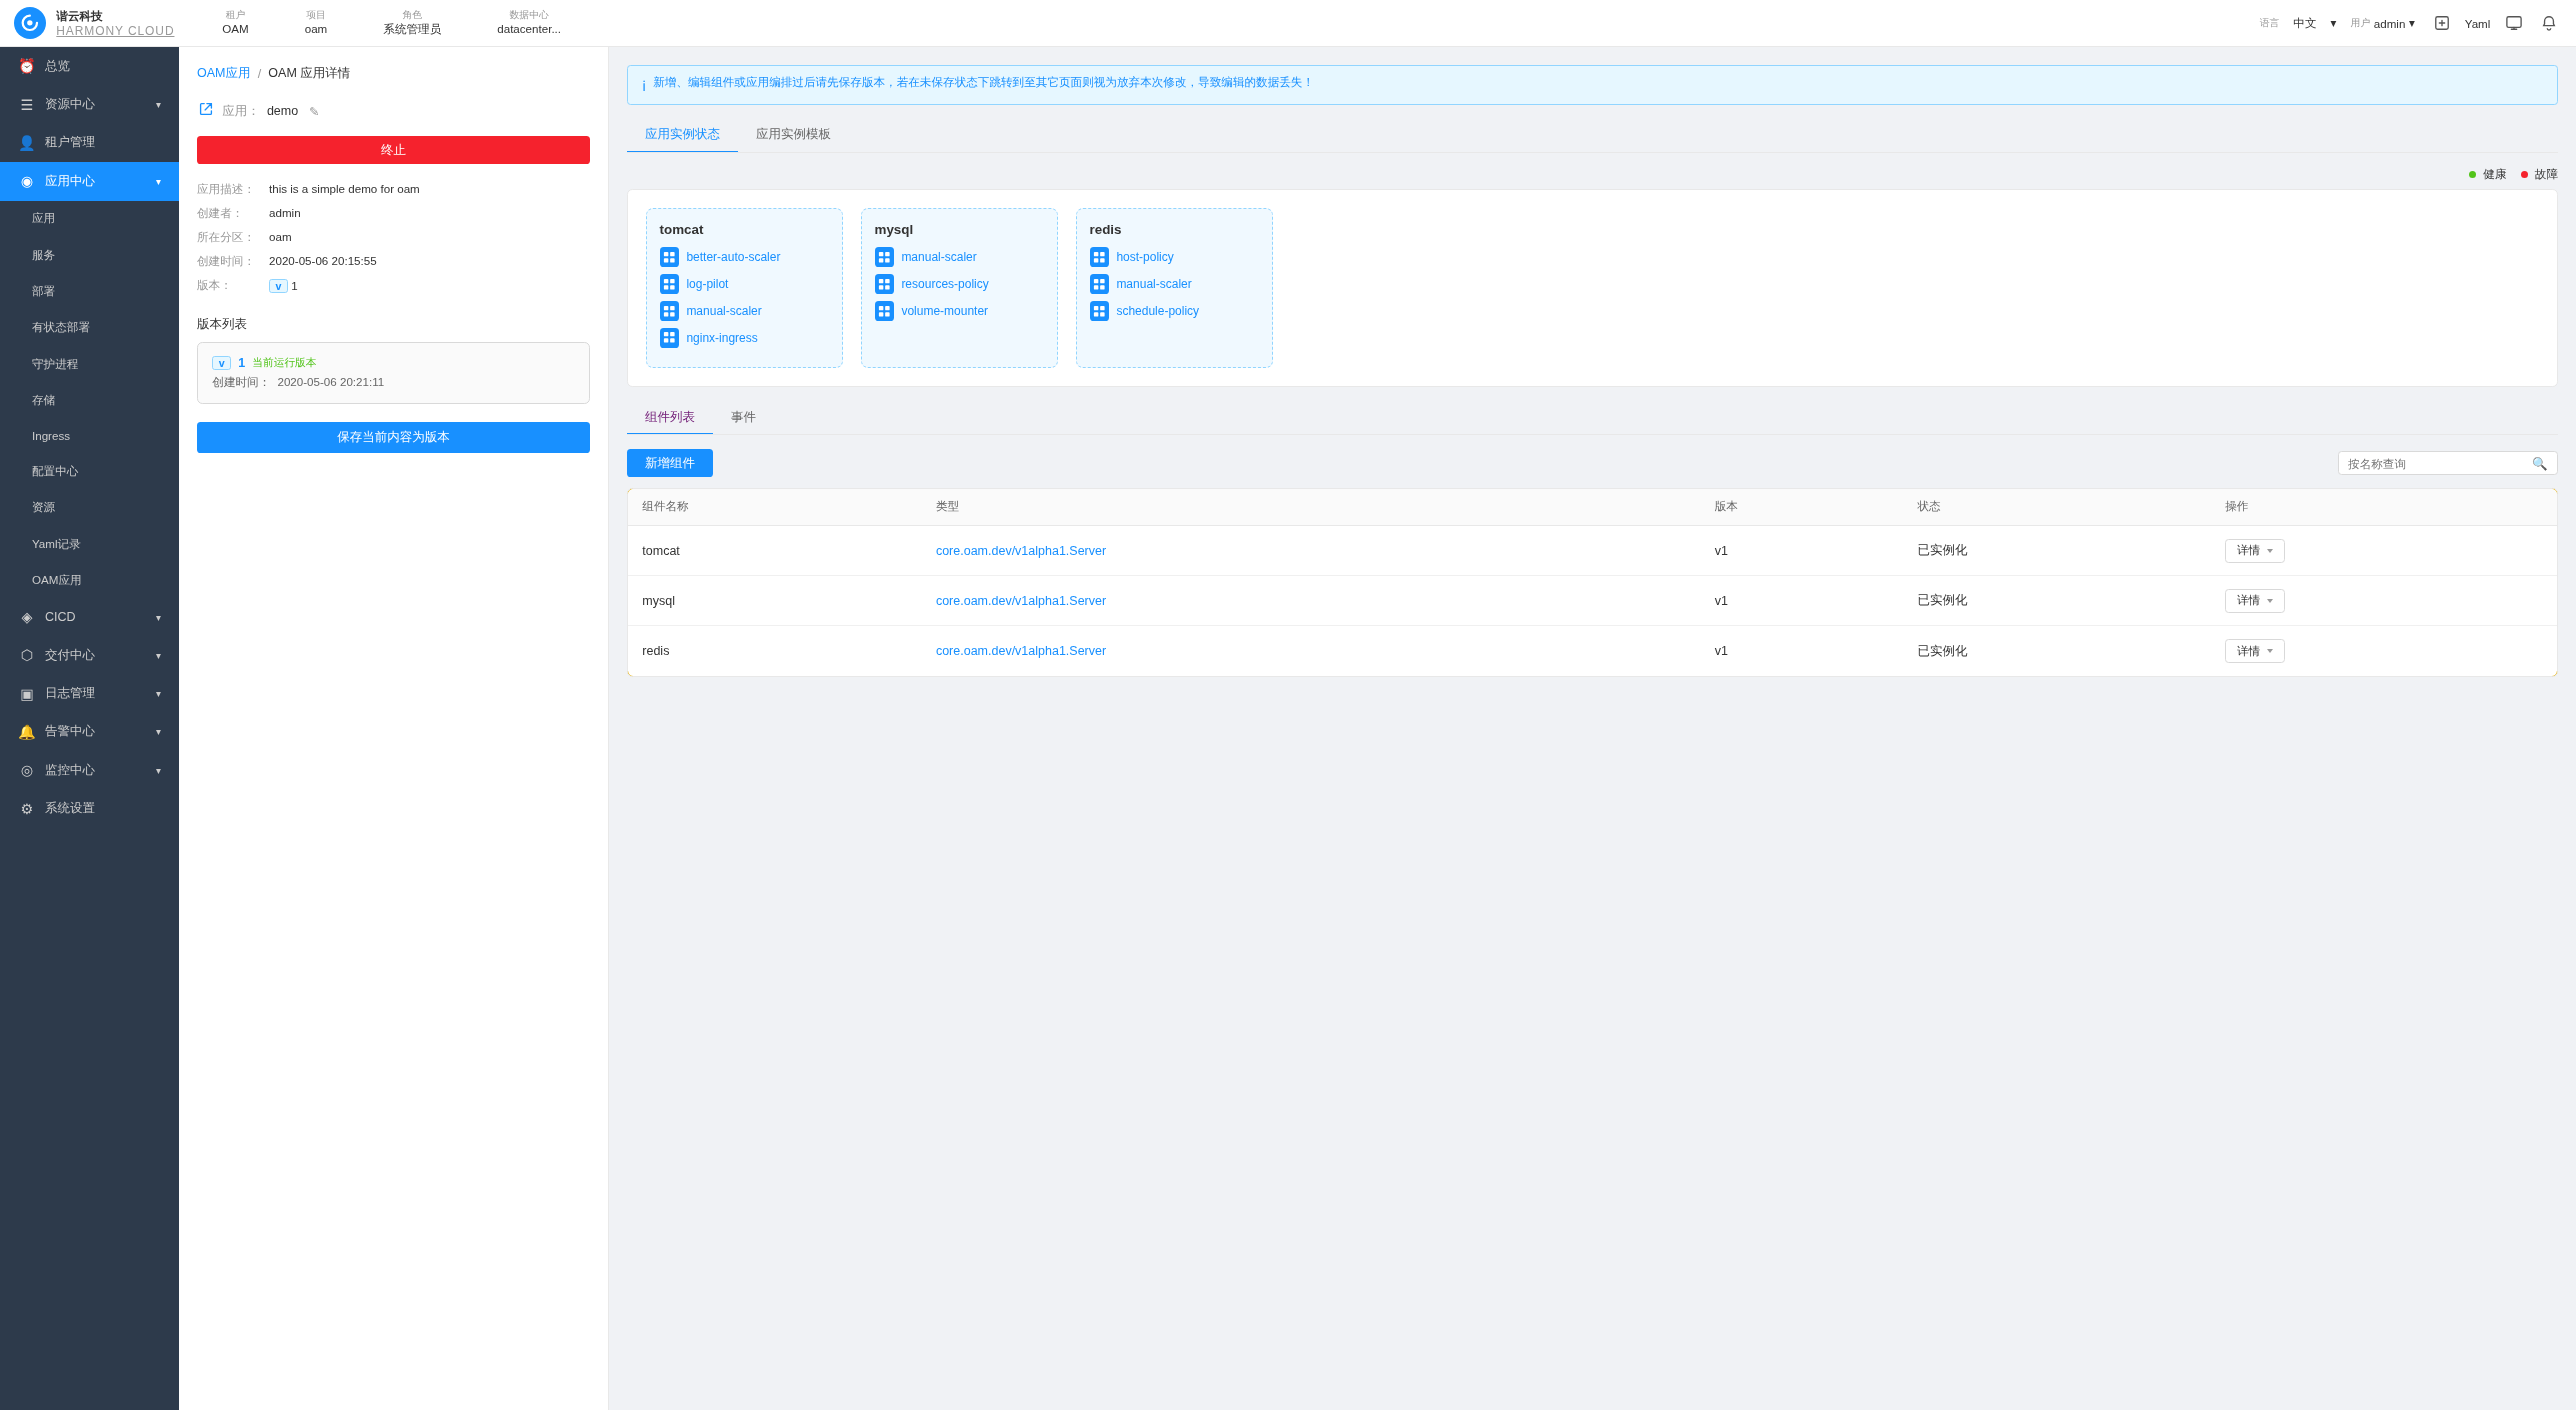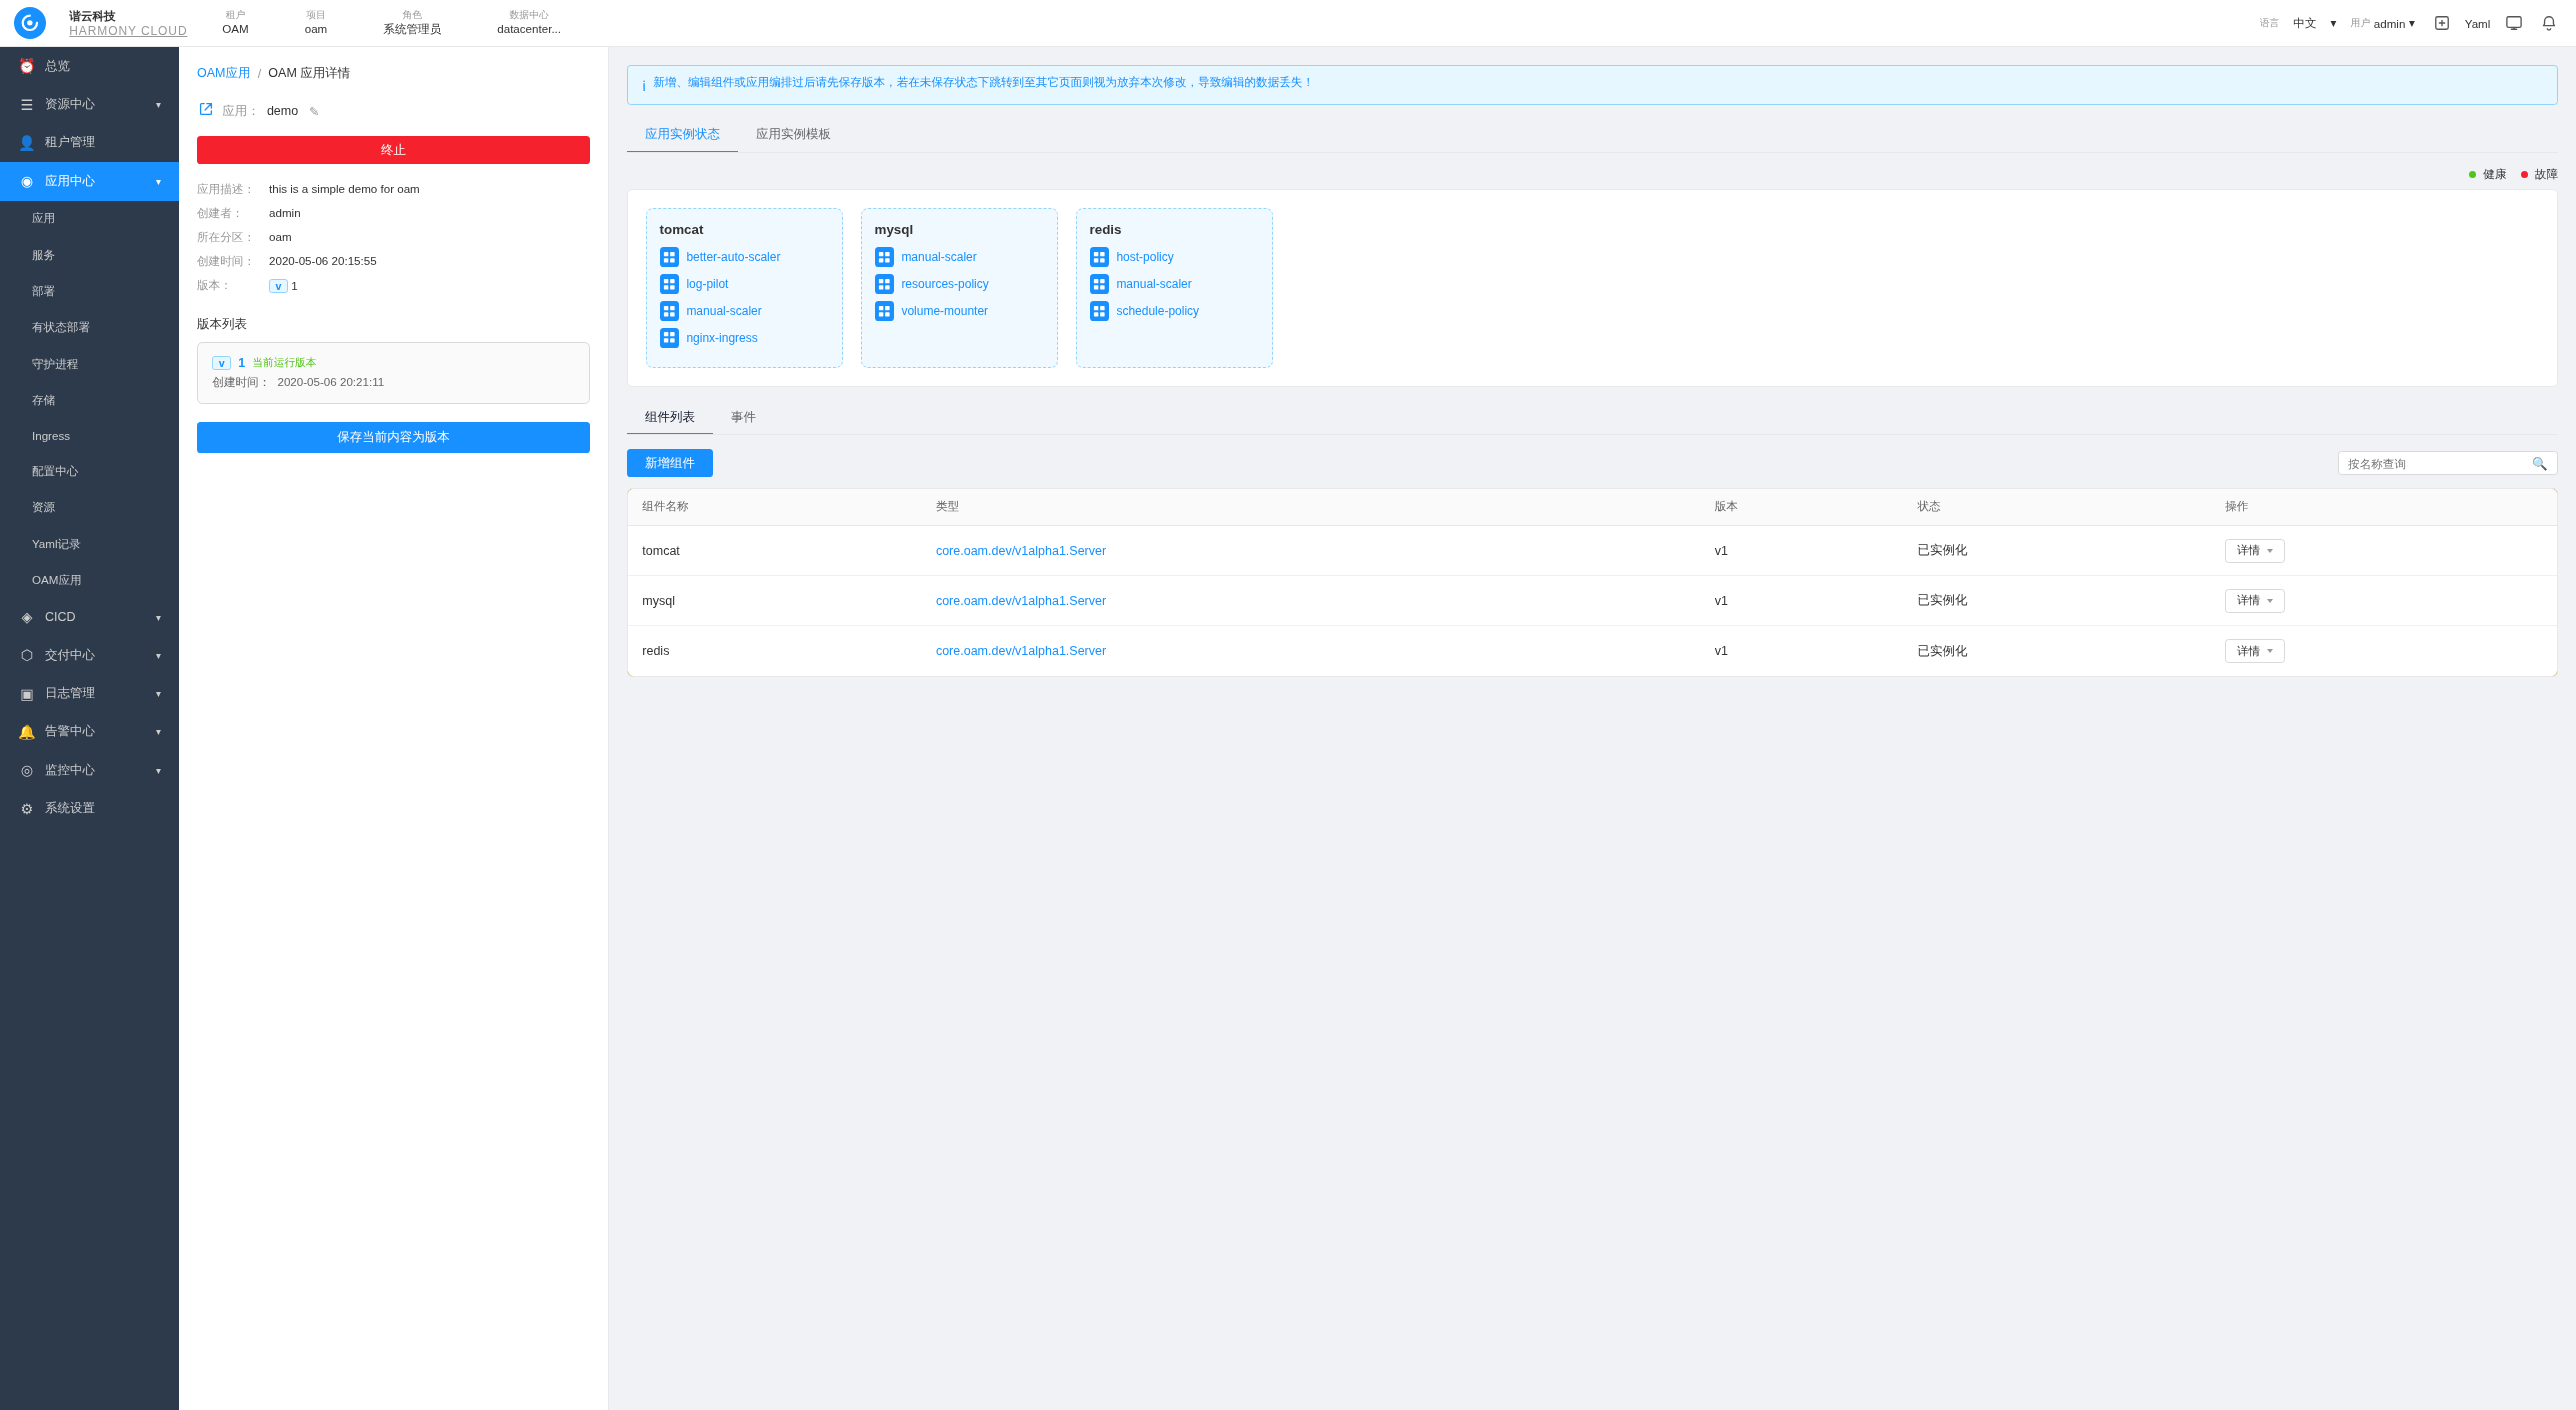--- a/index.html
+++ b/index.html
@@ -1,20 +1,20 @@
 <!DOCTYPE html>
 <html style="font-size:14.3px"><head>
   <meta charset="utf-8">
   <style>
     * { box-sizing: border-box; margin: 0; padding: 0; }
     body { font-family: 'PingFang SC', 'Microsoft YaHei', sans-serif; font-size: 12.5px; background: #f0f2f5; color: #333; display: flex; flex-direction: column; height: 100vh; overflow: hidden; }
 
     
     .topbar { display: flex; align-items: center; background: #fff; border-bottom: 0.9px solid #e8e8e8; height: 47px; padding: 0 14.3px; gap: 29px; flex-shrink: 0; }
-    .topbar-logo { display: flex; align-items: center; gap: 23px; width: 179px; }
+    .topbar-logo { display: flex; align-items: center; gap: 10px; width: 179px; }
     .logo-icon { width: 32px; height: 32px; background: #1890ff; border-radius: 50%; display: flex; align-items: center; justify-content: center; color: #fff; font-size: 16px; font-weight: bold; }
     .topbar-meta { display: flex; gap: 56px; flex: 1; }
     .topbar-group { display: flex; flex-direction: column; align-items: center; }
     .topbar-group-label { font-size: 9.8px; color: #999; }
     .topbar-group-value { font-size: 11.6px; color: #333; }
     .topbar-right { display: flex; align-items: center; gap: 14.3px; margin-left: auto; }
     .topbar-lang { display: flex; align-items: center; gap: 14px; font-size: 11.6px; color: #333; cursor: pointer; }
     .topbar-user { display: flex; align-items: center; gap: 3.6px; font-size: 11.6px; color: #333; cursor: pointer; }
     .topbar-icons { display: flex; gap: 10.7px; align-items: center; }
     .topbar-icon-btn { width: 25px; height: 25px; display: flex; align-items: center; justify-content: center; cursor: pointer; color: #555; font-size: 14.3px; }
@@ -76,21 +76,21 @@
     .topology-area { background: #fff; border: 0.9px solid #e8e8e8; border-radius: 5.4px; padding: 18px; margin-bottom: 14.3px; min-height: 179px; display: flex; gap: 18px; }
     .topo-node { border: 1.8px dashed #91d5ff; border-radius: 7.2px; padding: 12.5px; min-width: 197px; background: #f0f9ff; }
     .topo-node-title { font-size: 13.4px; font-weight: 600; color: #333; margin-bottom: 10.7px; }
     .topo-item { display: flex; align-items: center; gap: 7.2px; margin-bottom: 7.2px; font-size: 12px; color: #1890ff; }
     .topo-item-icon { width: 19.7px; height: 19.7px; background: #1890ff; border-radius: 3.6px; display: flex; align-items: center; justify-content: center; flex-shrink: 0; }
     .topo-item-icon svg { width: 12.5px; height: 12.5px; }
 
     
     .comp-tabs-row { display: flex; border-bottom: 0.9px solid #e8e8e8; margin-bottom: 14.3px; }
     .comp-tab { padding: 7.2px 18px; font-size: 12.5px; cursor: pointer; color: #666; border-bottom: 1.8px solid transparent; }
-    .comp-tab.active { color: #0f172a; border-bottom: 1.8px solid #1890ff; }
+    .comp-tab.active { color: #701a75; border-bottom: 1.8px solid #1890ff; }
 
     
     .toolbar-row { display: flex; align-items: center; justify-content: space-between; margin-bottom: 10.7px; }
     .add-btn { background: #1890ff; color: #fff; border: none; border-radius: 3.6px; padding: 5.4px 18px; font-size: 12.5px; cursor: pointer; }
     .search-box { display: flex; align-items: center; border: 0.9px solid #d9d9d9; border-radius: 3.6px; padding: 3.6px 9px; gap: 5.4px; background: #fff; }
     .search-box input { border: none; outline: none; font-size: 11.6px; color: #666; width: 179px; background: transparent; }
     .search-icon { color: #999; font-size: 12.5px; }
 
     
     .comp-table { width: 100%; border-collapse: collapse; background: #fff; border-radius: 5.4px; overflow: hidden; }

